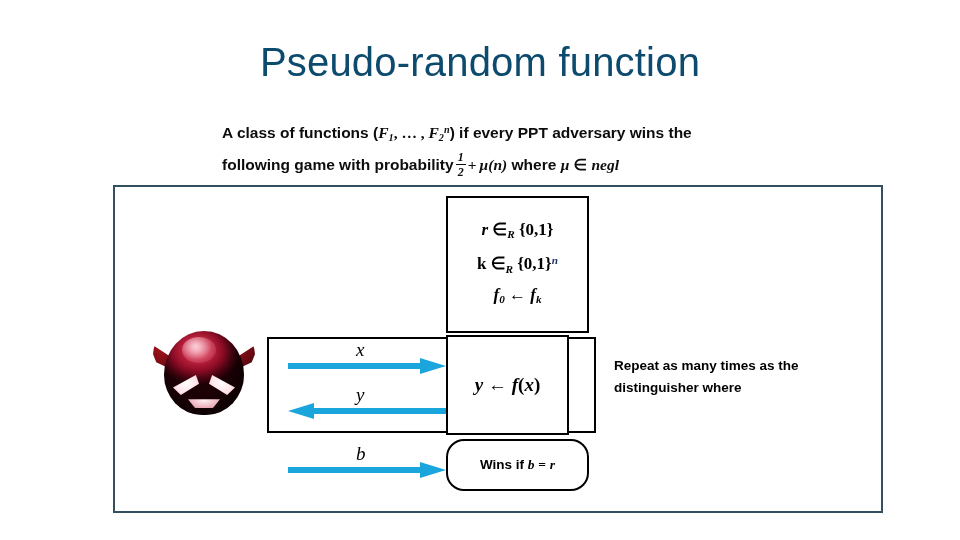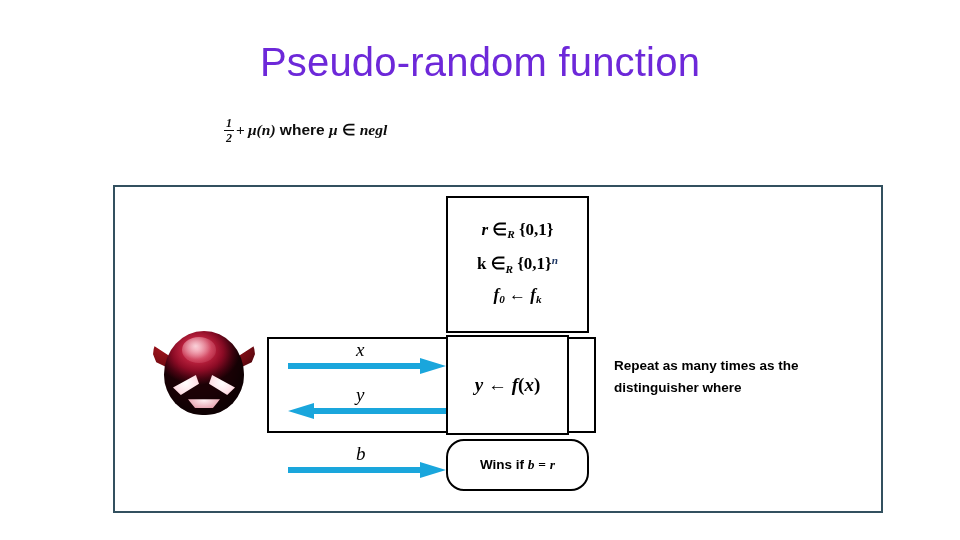--- a/index.html
+++ b/index.html
@@ -19,21 +19,21 @@
   
   #slide-title {
     position: absolute;
     left: 0;
     top: 40px;
     width: 960px;
     text-align: center;
     font-size: 40px;
     font-weight: 400;
     letter-spacing: 0.2px;
-    color: #6d28d9;
+    color: #0c4a6e;
     line-height: 1.1;
     white-space: nowrap;
   }
 
   
   #definition {
     position: absolute;
     left: 222px;
     top: 116px;
     width: 520px;
@@ -243,22 +243,23 @@
     background: #ffffff;
   }
   #repeat-note .ln { display: block; }
 </style>
 </head>
 <body>
 
 <div id="slide-title">Pseudo-random function</div>
 
 <div id="definition">
-
-  <span class="ln"><span class="frac"><span class="num">1</span><span class="bar"></span><span class="den">2</span></span><span class="mathrm">+</span> <span class="mathit">μ</span><span class="mathit">(</span><span class="mathit">n</span><span class="mathit">)</span>
+  <span class="ln"><span>A class of functions (</span><span class="mathit">F</span><span class="mathit sub">1</span><span class="mathrm">, … , </span><span class="mathit">F</span><span class="mathit sub">2</span><span class="mathit sup">n</span><span>) if every PPT adversary wins the</span></span>
+
+  <span class="ln"><span>following game with probability</span><span class="frac"><span class="num">1</span><span class="bar"></span><span class="den">2</span></span><span class="mathrm">+</span> <span class="mathit">μ</span><span class="mathit">(</span><span class="mathit">n</span><span class="mathit">)</span>
       <span>where</span>
       <span class="mathit">μ</span>
       <span class="mathrm">∈</span>
       <span class="mathit">negl</span></span>
 </div>
 
 <div id="diagram-frame"></div>
 
 <div id="adversary-avatar">
   <div class="horn left"></div>

